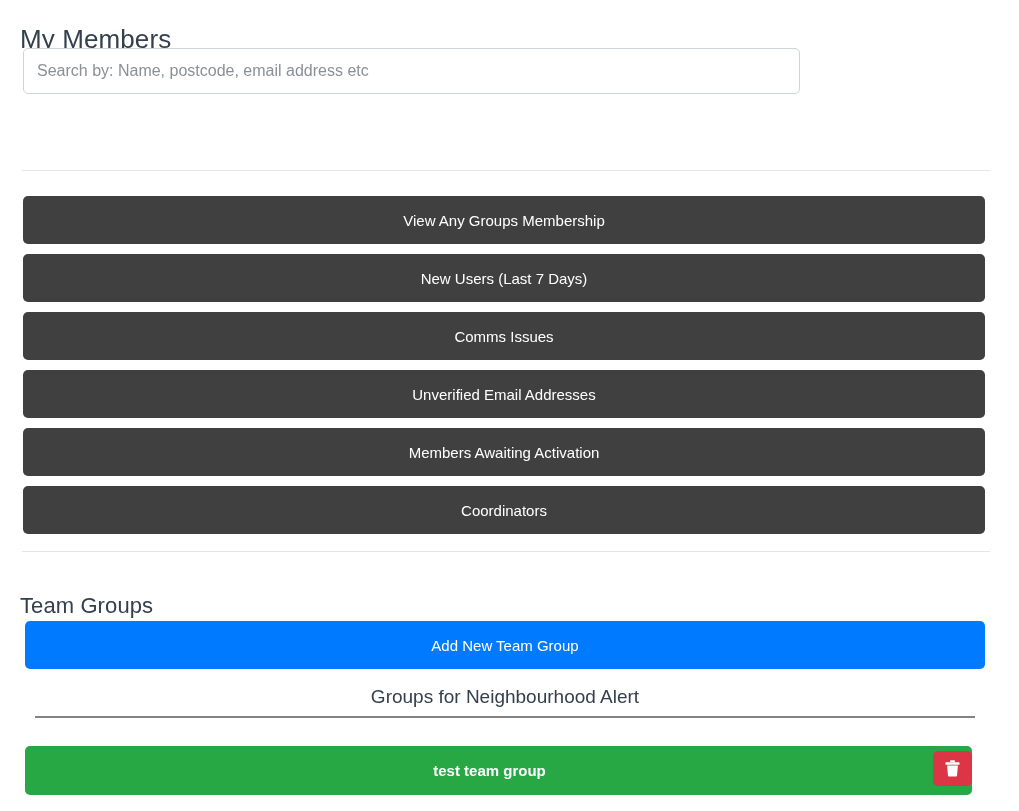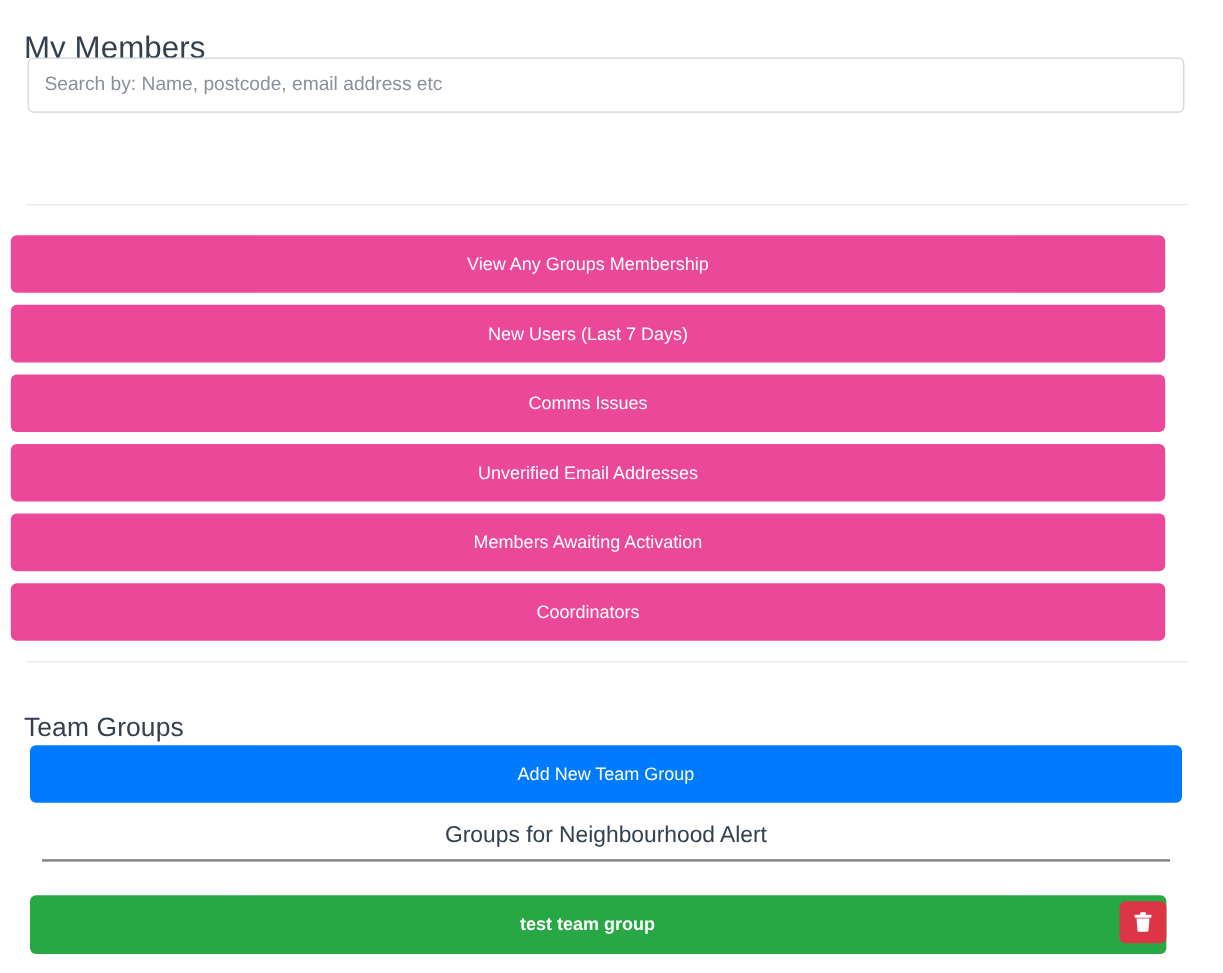--- a/index.html
+++ b/index.html
@@ -45,21 +45,21 @@
     color: #34404d;
     letter-spacing: 0.1px;
     white-space: nowrap;
   }
 
   
   .search-input {
     position: absolute;
     left: 23px;
     top: 48px;
-    width: 964px;
+    width: 777px;
     height: 46px;
     box-sizing: border-box;
     border: 1px solid #ced4da;
     border-radius: 5px;
     background: #ffffff;
     font-family: "Liberation Sans", sans-serif;
     font-size: 16px;
     font-weight: 400;
     color: #495057;
     padding: 0 13px;
@@ -117,24 +117,24 @@
     top: 716px;
     width: 940px;
     height: 0;
     border: 0;
     border-top: 2px solid #838383;
     margin: 0;
   }
 
   
   .btn-teal {
-    left: 9px;
+    left: 23px;
     width: 962px;
     height: 48px;
-    background: #ec4899;
+    background: #404040;
     color: #ffffff;
     font-size: 15px;
   }
 
   
   .btn-blue {
     left: 25px;
     top: 621px;
     width: 960px;
     height: 48px;

